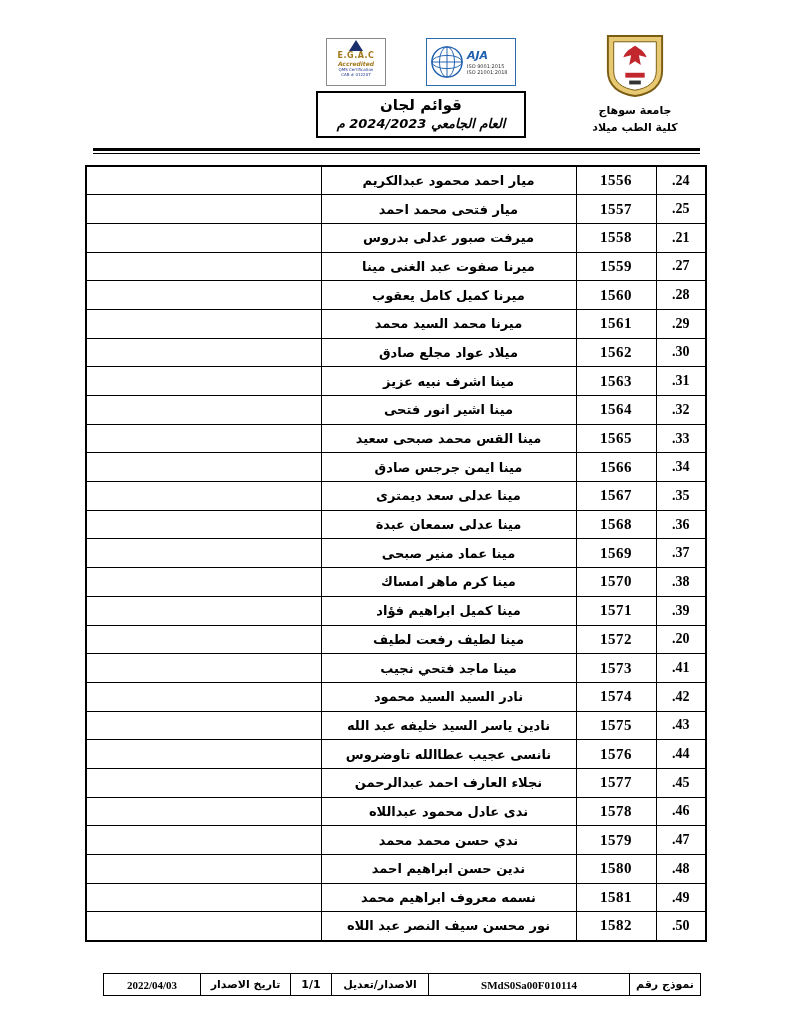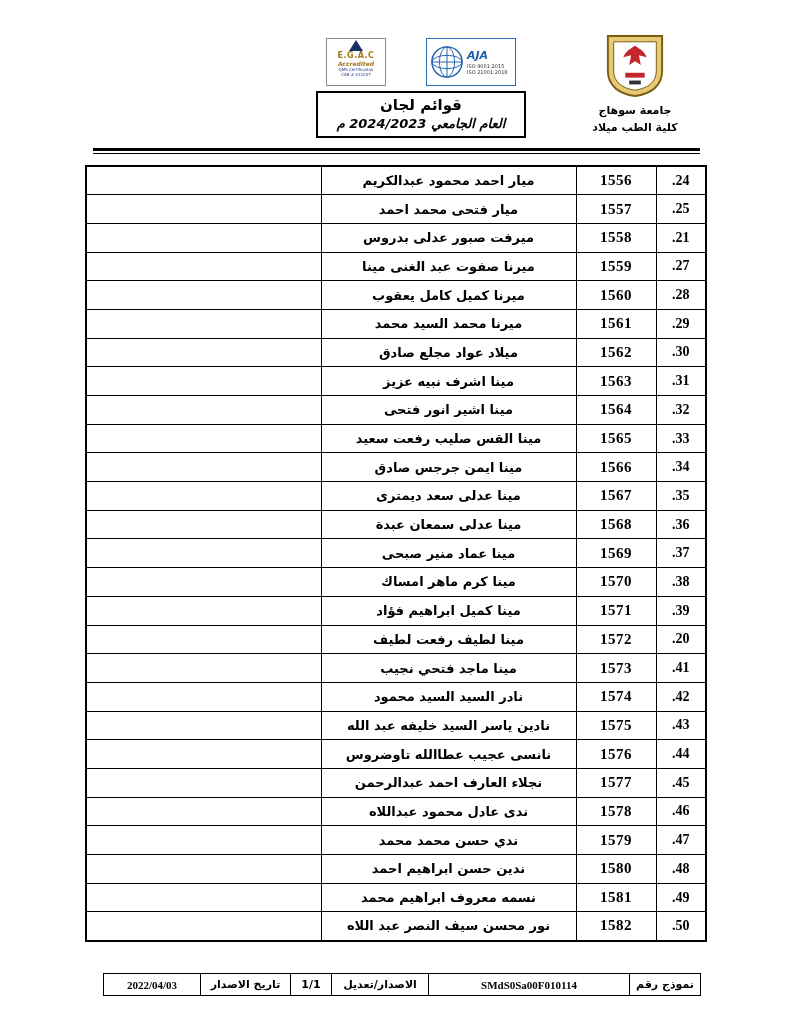--- a/index.html
+++ b/index.html
@@ -172,21 +172,21 @@
     </tr>
         <tr>
       <td class="c-no">32.</td>
       <td class="c-id">1564</td>
       <td class="c-name">مينا اشير انور فتحى</td>
       <td class="c-sig"></td>
     </tr>
         <tr>
       <td class="c-no">33.</td>
       <td class="c-id">1565</td>
-      <td class="c-name">مينا القس صليب رفعت سعيد</td>
+      <td class="c-name">مينا القس محمد صبحى سعيد</td>
       <td class="c-sig"></td>
     </tr>
         <tr>
       <td class="c-no">34.</td>
       <td class="c-id">1566</td>
       <td class="c-name">مينا ايمن جرجس صادق</td>
       <td class="c-sig"></td>
     </tr>
         <tr>
       <td class="c-no">35.</td>

